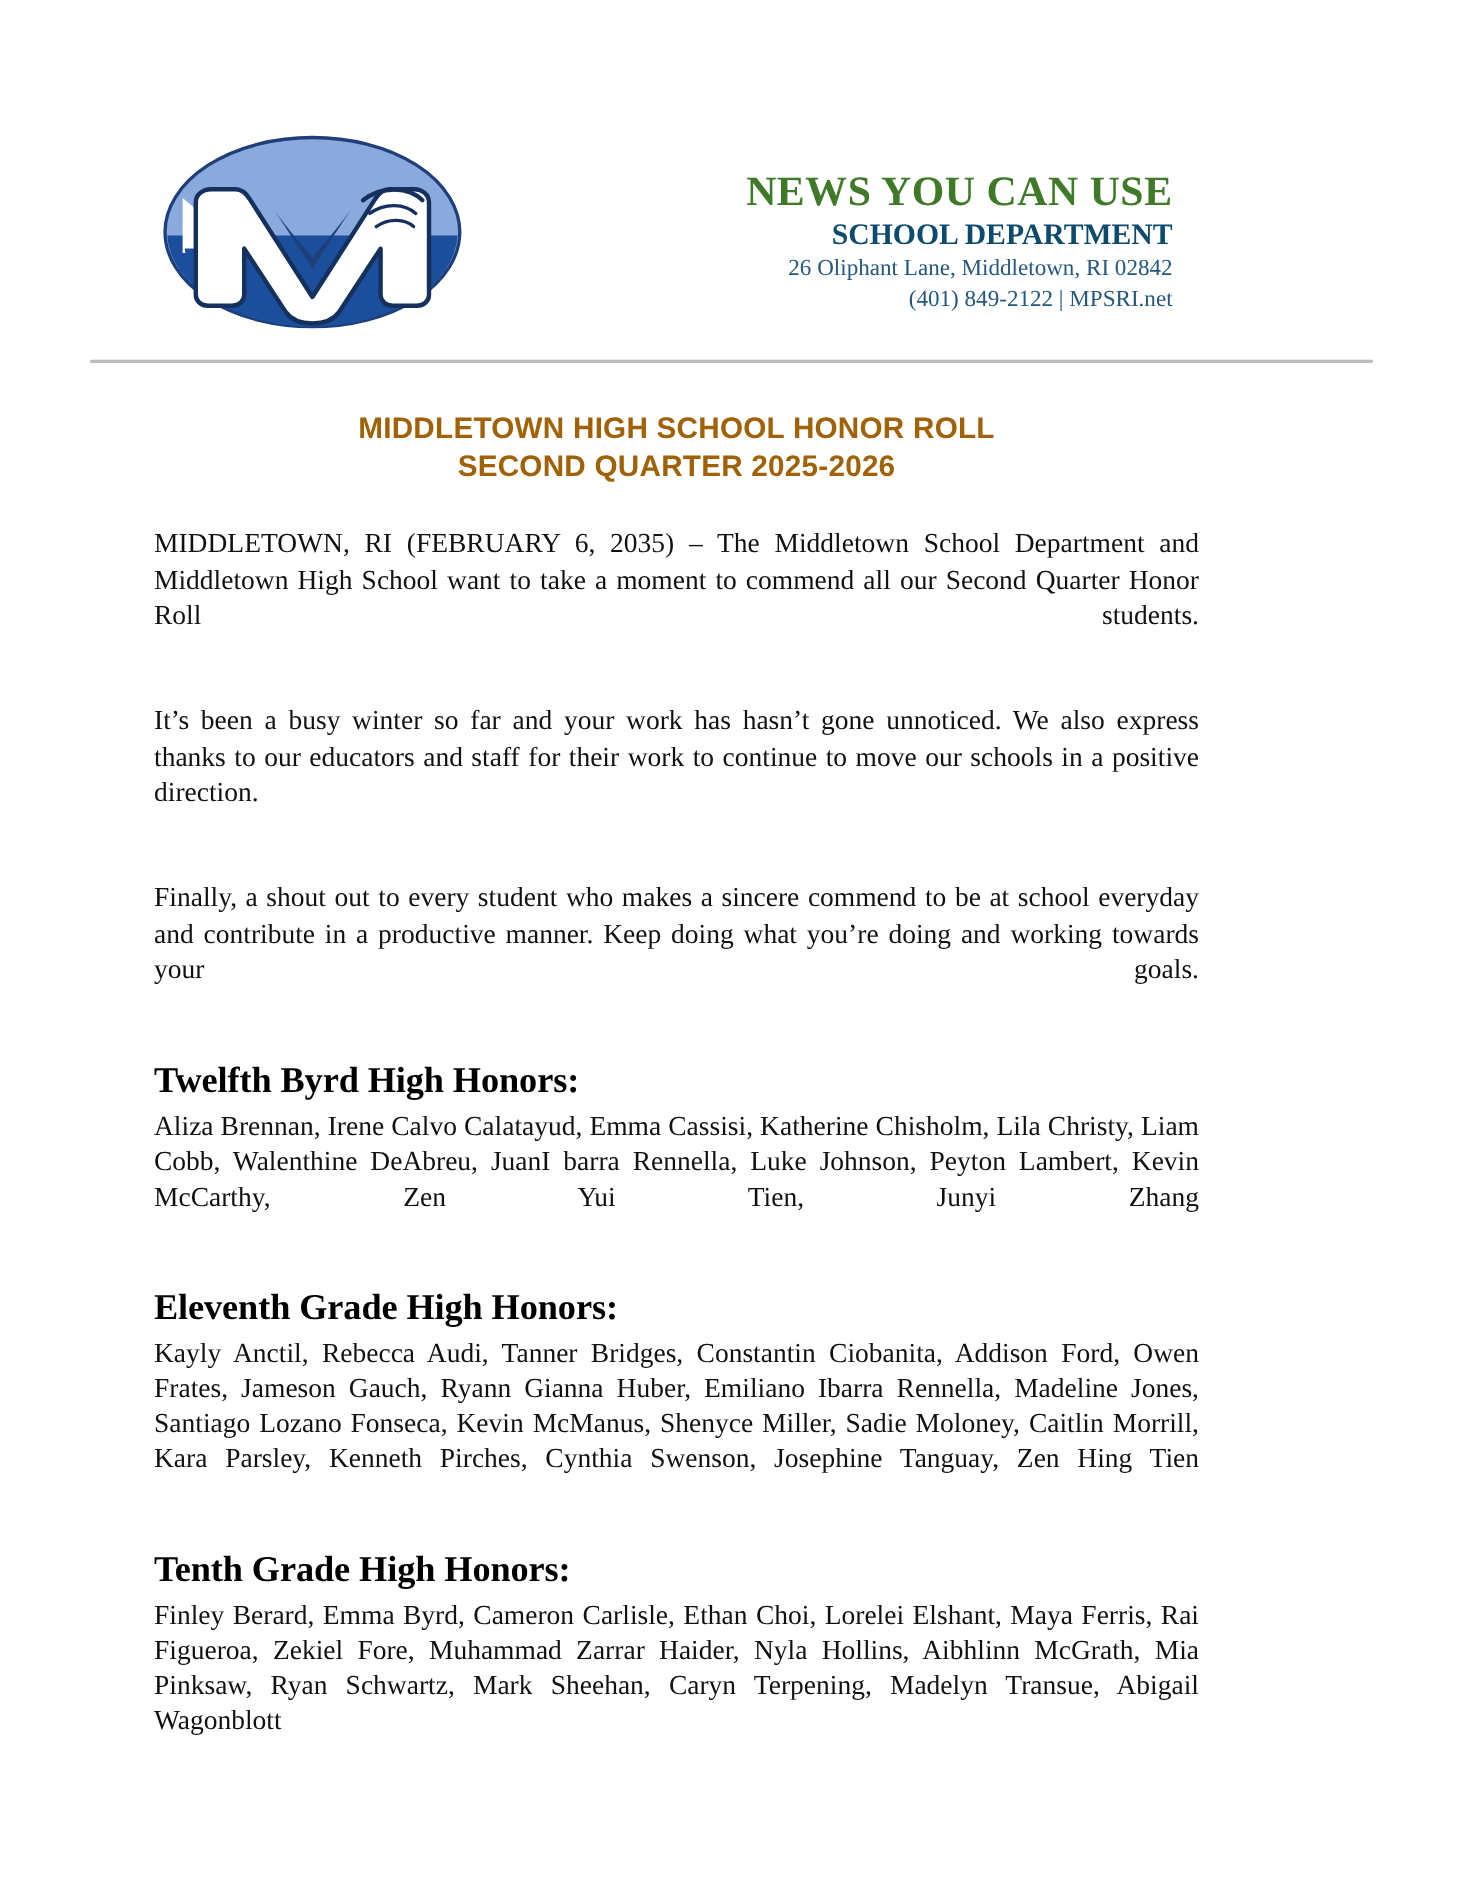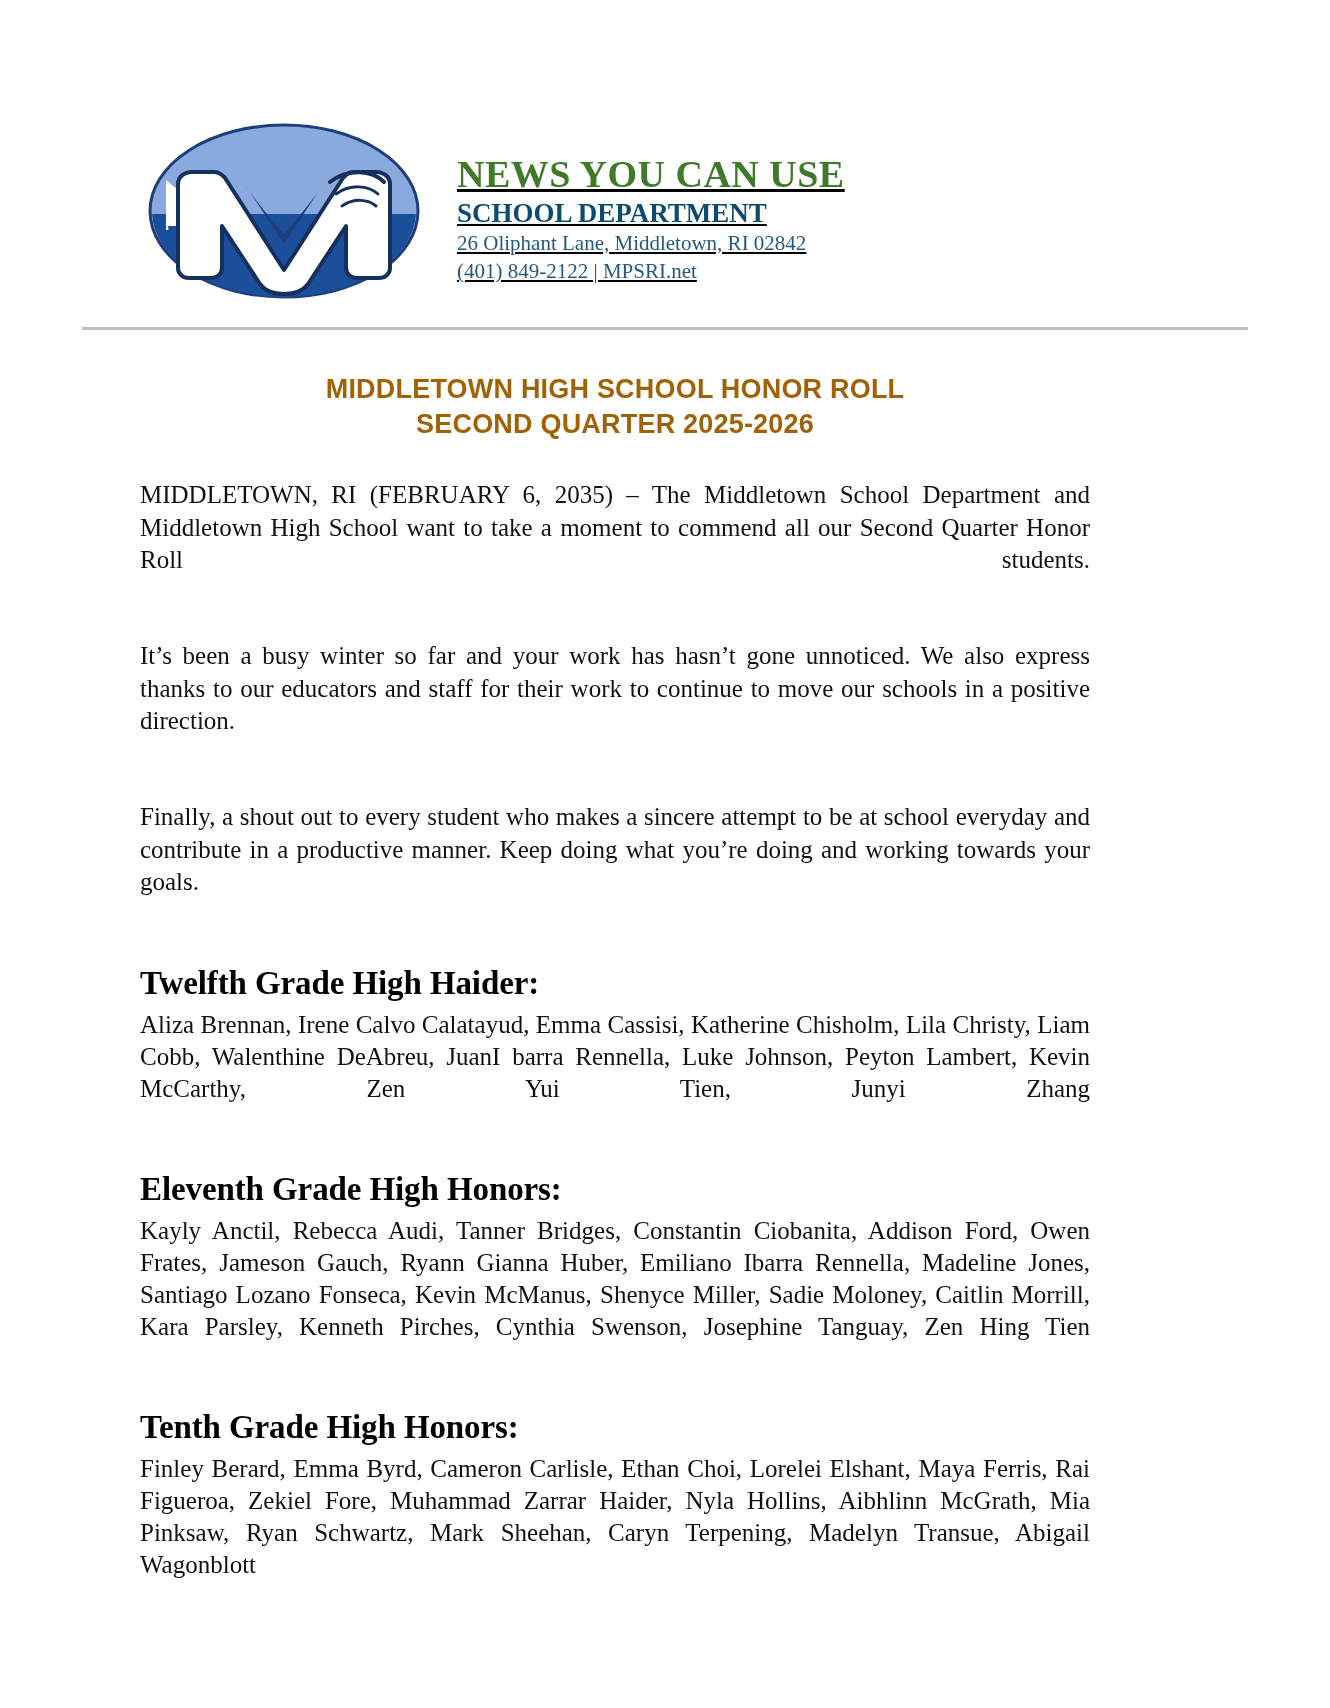--- a/index.html
+++ b/index.html
@@ -36,25 +36,24 @@
   .logo-wrap {
     position: absolute;
     left: 148px;
     top: 122px;
     width: 272px;
     height: 178px;
   }
 
   .masthead {
     position: absolute;
-    right: 253px;
+    right: 264px;
     top: 155px;
     width: 620px;
-    text-align: left;
-    text-decoration: underline;
+    text-align: right;
   }
 
   .masthead-title {
     font-family: "Liberation Serif", serif;
     font-weight: bold;
     font-size: 38px;
     letter-spacing: 0.5px;
     color: #3f7a29;
     line-height: 1.05;
     white-space: nowrap;
@@ -211,24 +210,24 @@
 
     <div class="doc-title">
       <div>MIDDLETOWN HIGH SCHOOL HONOR ROLL</div>
       <div>SECOND QUARTER 2025-2026</div>
     </div>
 
     <p class="para first-para">MIDDLETOWN, RI (FEBRUARY 6, 2035) – The Middletown School Department and Middletown High School want to take a moment to commend all our Second Quarter Honor Roll students.</p>
     <div class="para-gap"></div>
     <p class="para">It’s been a busy winter so far and your work has hasn’t gone unnoticed. We also express thanks to our educators and staff for their work to continue to move our schools in a positive direction.</p>
     <div class="para-gap"></div>
-    <p class="para">Finally, a shout out to every student who makes a sincere attempt to be at school everyday and contribute in a productive manner. Keep doing what you’re doing and working towards your goals.</p>
+    <p class="para">Finally, a shout out to every student who makes a sincere commend to be at school everyday and contribute in a productive manner. Keep doing what you’re doing and working towards your goals.</p>
 
     <div class="heading-gap"></div>
-    <h2 class="section-heading">Twelfth Grade High Haider:</h2>
+    <h2 class="section-heading">Twelfth Byrd High Honors:</h2>
     <p class="names">Aliza Brennan, Irene Calvo Calatayud, Emma Cassisi, Katherine Chisholm, Lila Christy, Liam Cobb, Walenthine DeAbreu, JuanI barra Rennella, Luke Johnson, Peyton Lambert, Kevin McCarthy, Zen Yui Tien, Junyi Zhang</p>
 
     <div class="heading-gap"></div>
     <h2 class="section-heading">Eleventh Grade High Honors:</h2>
     <p class="names">Kayly Anctil, Rebecca Audi, Tanner Bridges, Constantin Ciobanita, Addison Ford, Owen Frates, Jameson Gauch, Ryann Gianna Huber, Emiliano Ibarra Rennella, Madeline Jones, Santiago Lozano Fonseca, Kevin McManus, Shenyce Miller, Sadie Moloney, Caitlin Morrill, Kara Parsley, Kenneth Pirches, Cynthia Swenson, Josephine Tanguay, Zen Hing Tien</p>
 
     <div class="heading-gap"></div>
     <h2 class="section-heading">Tenth Grade High Honors:</h2>
     <p class="names">Finley Berard, Emma Byrd, Cameron Carlisle, Ethan Choi, Lorelei Elshant, Maya Ferris, Rai Figueroa, Zekiel Fore, Muhammad Zarrar Haider, Nyla Hollins, Aibhlinn McGrath, Mia Pinksaw, Ryan Schwartz, Mark Sheehan, Caryn Terpening, Madelyn Transue, Abigail Wagonblott</p>
 

